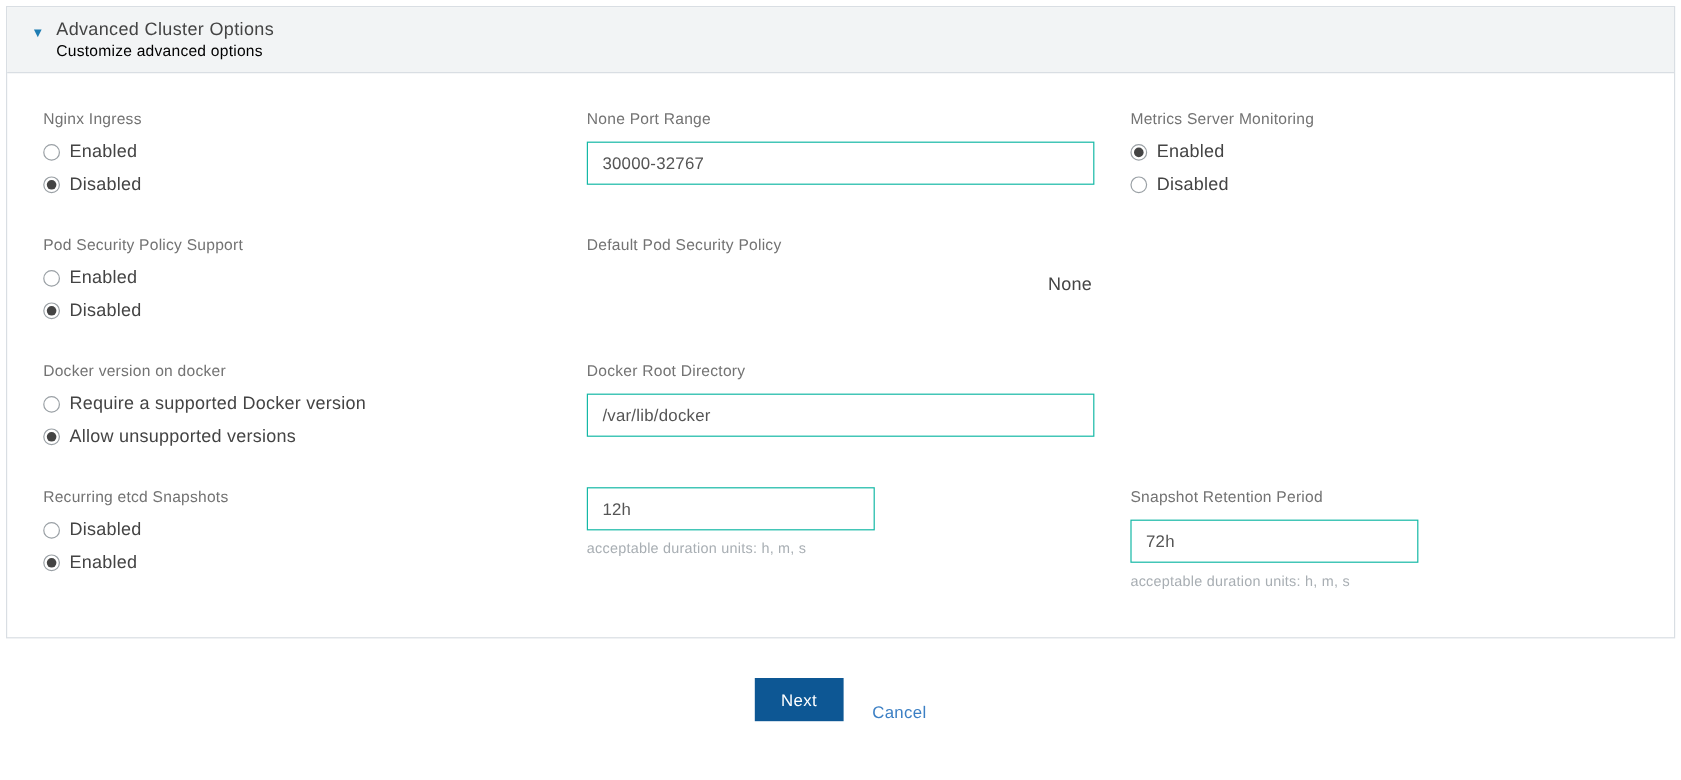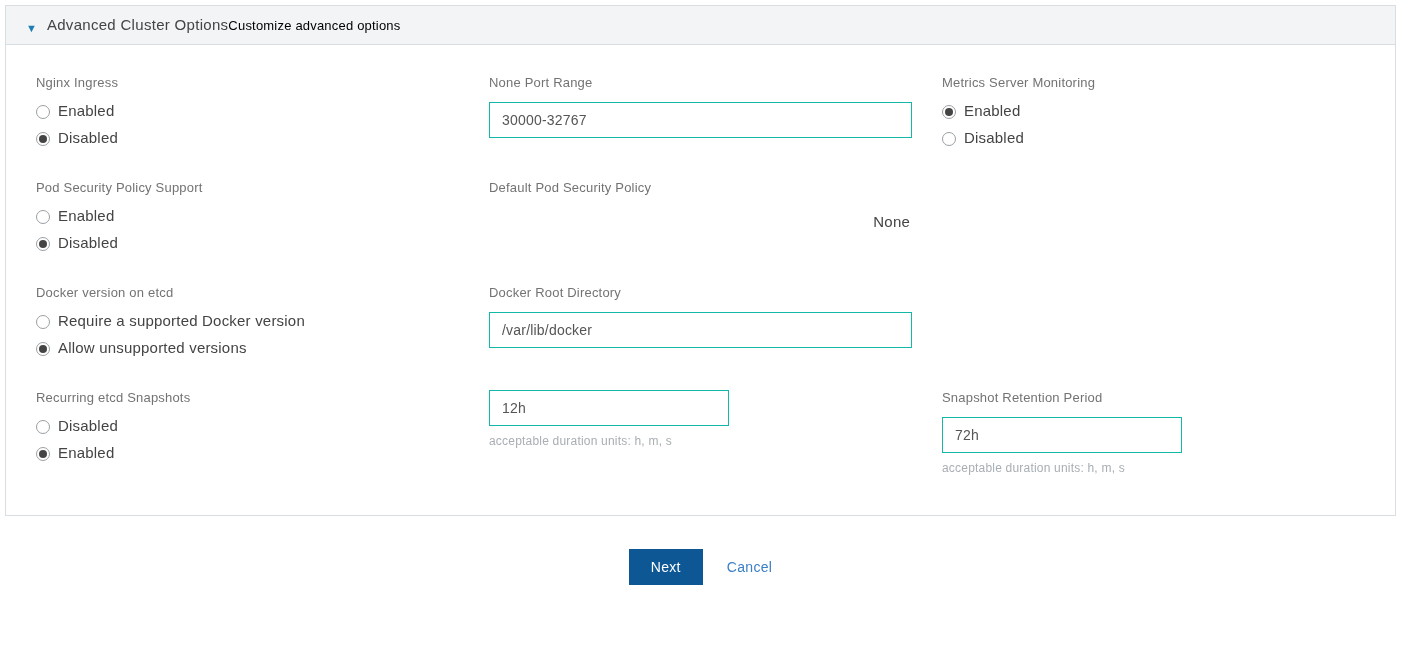--- a/index.html
+++ b/index.html
@@ -22,21 +22,21 @@
       align-items: flex-start;
       gap: 10px;
     }
     .disclosure {
       color: #1f7db3;
       font-size: 11px;
       margin-top: 6px;
       cursor: pointer;
       user-select: none;
     }
-    .header-texts { display: flex; flex-direction: row; align-items: flex-end; }
+    .header-texts { display: flex; flex-direction: column; }
     .panel-title {
       font-size: 15px;
       color: #444;
       font-weight: 400;
       letter-spacing: 0.3px;
     }
     .panel-subtitle {
       font-size: 13px;
       color: #000000;
       margin-top: 2px;
@@ -58,21 +58,21 @@
     .field-label {
       font-size: 13px;
       color: #737373;
       letter-spacing: 0.2px;
       margin-bottom: 12px;
       display: block;
     }
     .radio-group { display: flex; flex-direction: column; gap: 10px; }
     .radio-option {
       display: flex;
-      align-items: flex-end;
+      align-items: center;
       gap: 8px;
       cursor: pointer;
       font-size: 15px;
       color: #444;
       letter-spacing: 0.2px;
     }
     .radio-circle {
       width: 14px; height: 14px;
       border: 1px solid #9aa0a5;
       border-radius: 50%;
@@ -108,21 +108,21 @@
     }
     .hint {
       font-size: 12px;
       color: #a8aeb3;
       margin-top: 8px;
       letter-spacing: 0.2px;
     }
     .actions {
       display: flex;
       justify-content: center;
-      align-items: center;
+      align-items: flex-end;
       gap: 24px;
       padding: 28px 0 18px 0;
     }
     .btn-primary {
       background: #0d5794;
       color: #fff;
       border: none;
       padding: 10px 22px;
       font-size: 14px;
       cursor: pointer;
@@ -200,21 +200,21 @@
       </div>
       <div class="col">
         <span class="field-label">Default Pod Security Policy</span>
         <div class="static-value">None</div>
       </div>
       <div class="col"></div>
     </div>
 
     <div class="row">
       <div class="col">
-        <span class="field-label">Docker version on etcd</span>
+        <span class="field-label">Docker version on docker</span>
         <div class="radio-group">
           <label class="radio-option">
             <span class="radio-circle"></span>
             <span>Require a supported Docker version</span>
           </label>
           <label class="radio-option">
             <span class="radio-circle selected"></span>
             <span>Allow unsupported versions</span>
           </label>
         </div>

